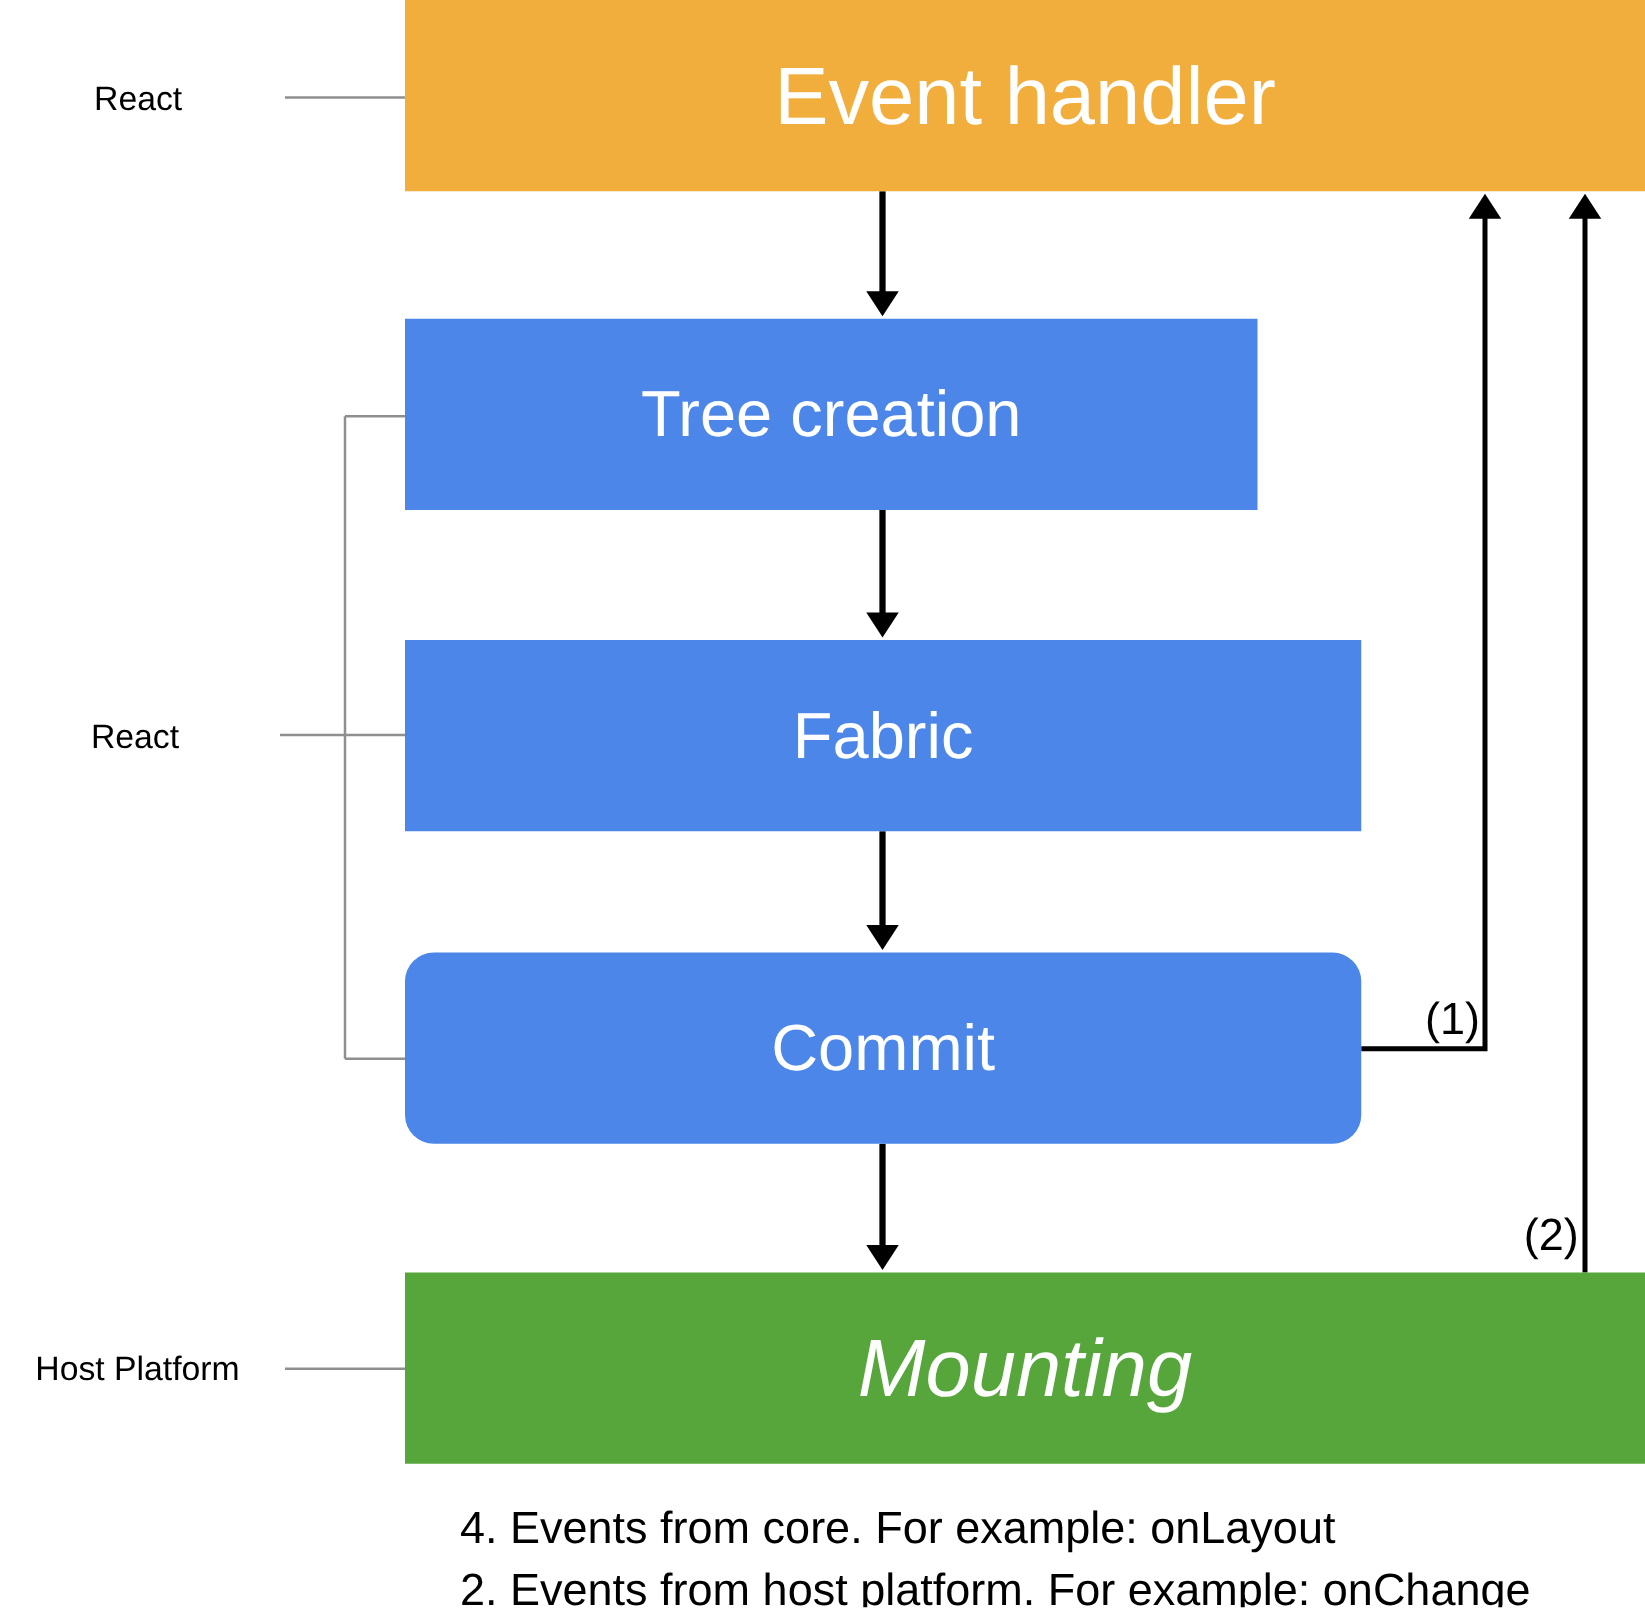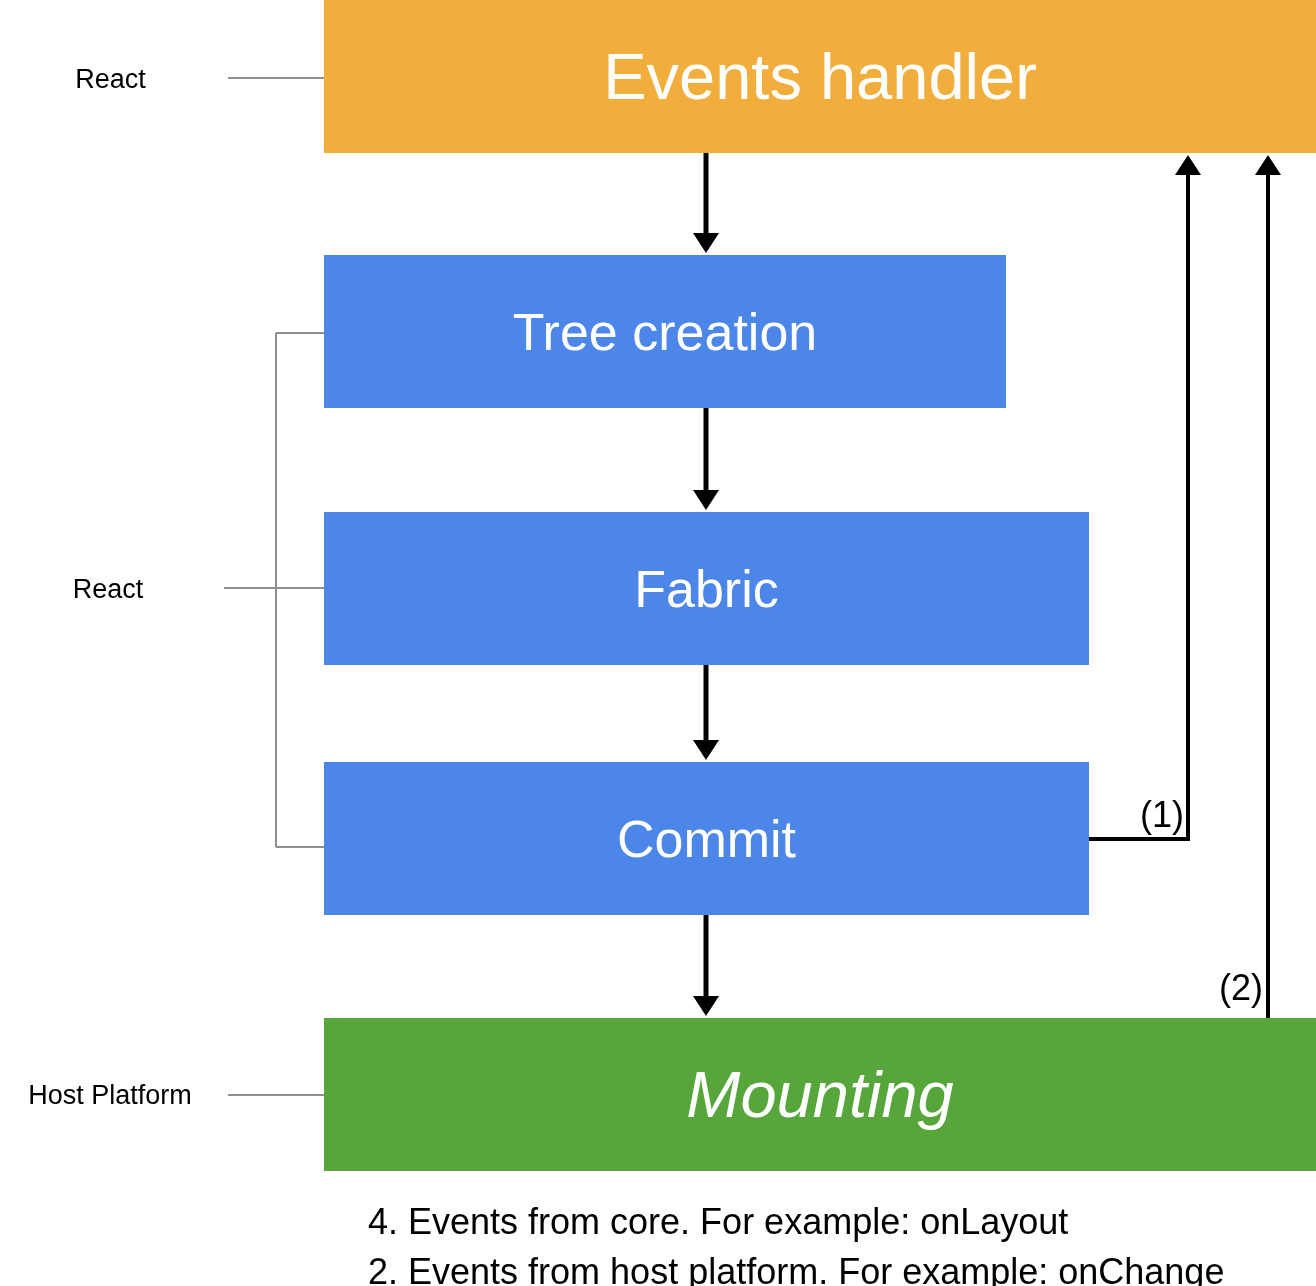--- a/index.html
+++ b/index.html
@@ -121,32 +121,32 @@
       <path class="shaft-thin" d="M1089 839 H1188 V174"></path>
       <polygon points="1175,175 1201,175 1188,155"></polygon>
     </g>
     <g>
       <path class="shaft-thin" d="M1268 1018 V174"></path>
       <polygon points="1255,175 1281,175 1268,155"></polygon>
     </g>
   </svg>
 
   <div class="box orange" style="left:324px; top:0; width:992px; height:153px;">
-    <span class="box-label lg">Events handler</span>
+    <span class="box-label lg">Event handler</span>
   </div>
 
   <div class="box blue" style="left:324px; top:255px; width:682px; height:153px;">
     <span class="box-label md">Tree creation</span>
   </div>
 
   <div class="box blue" style="left:324px; top:512px; width:765px; height:153px;">
     <span class="box-label md">Fabric</span>
   </div>
 
-  <div class="box blue" style="left:324px; top:762px; width:765px; height:153px;">
+  <div class="box blue" style="left:324px; top:762px; width:765px; height:153px;border-radius:23px;">
     <span class="box-label md">Commit</span>
   </div>
 
   <div class="box green" style="left:324px; top:1018px; width:992px; height:153px;">
     <span class="box-label lg">Mounting</span>
   </div>
 
   <div class="side-label" style="top:59px; width:221px;">React</div>
   <div class="side-label" style="top:569px; width:216px;">React</div>
   <div class="side-label" style="top:1075px; width:220px;">Host Platform</div>

